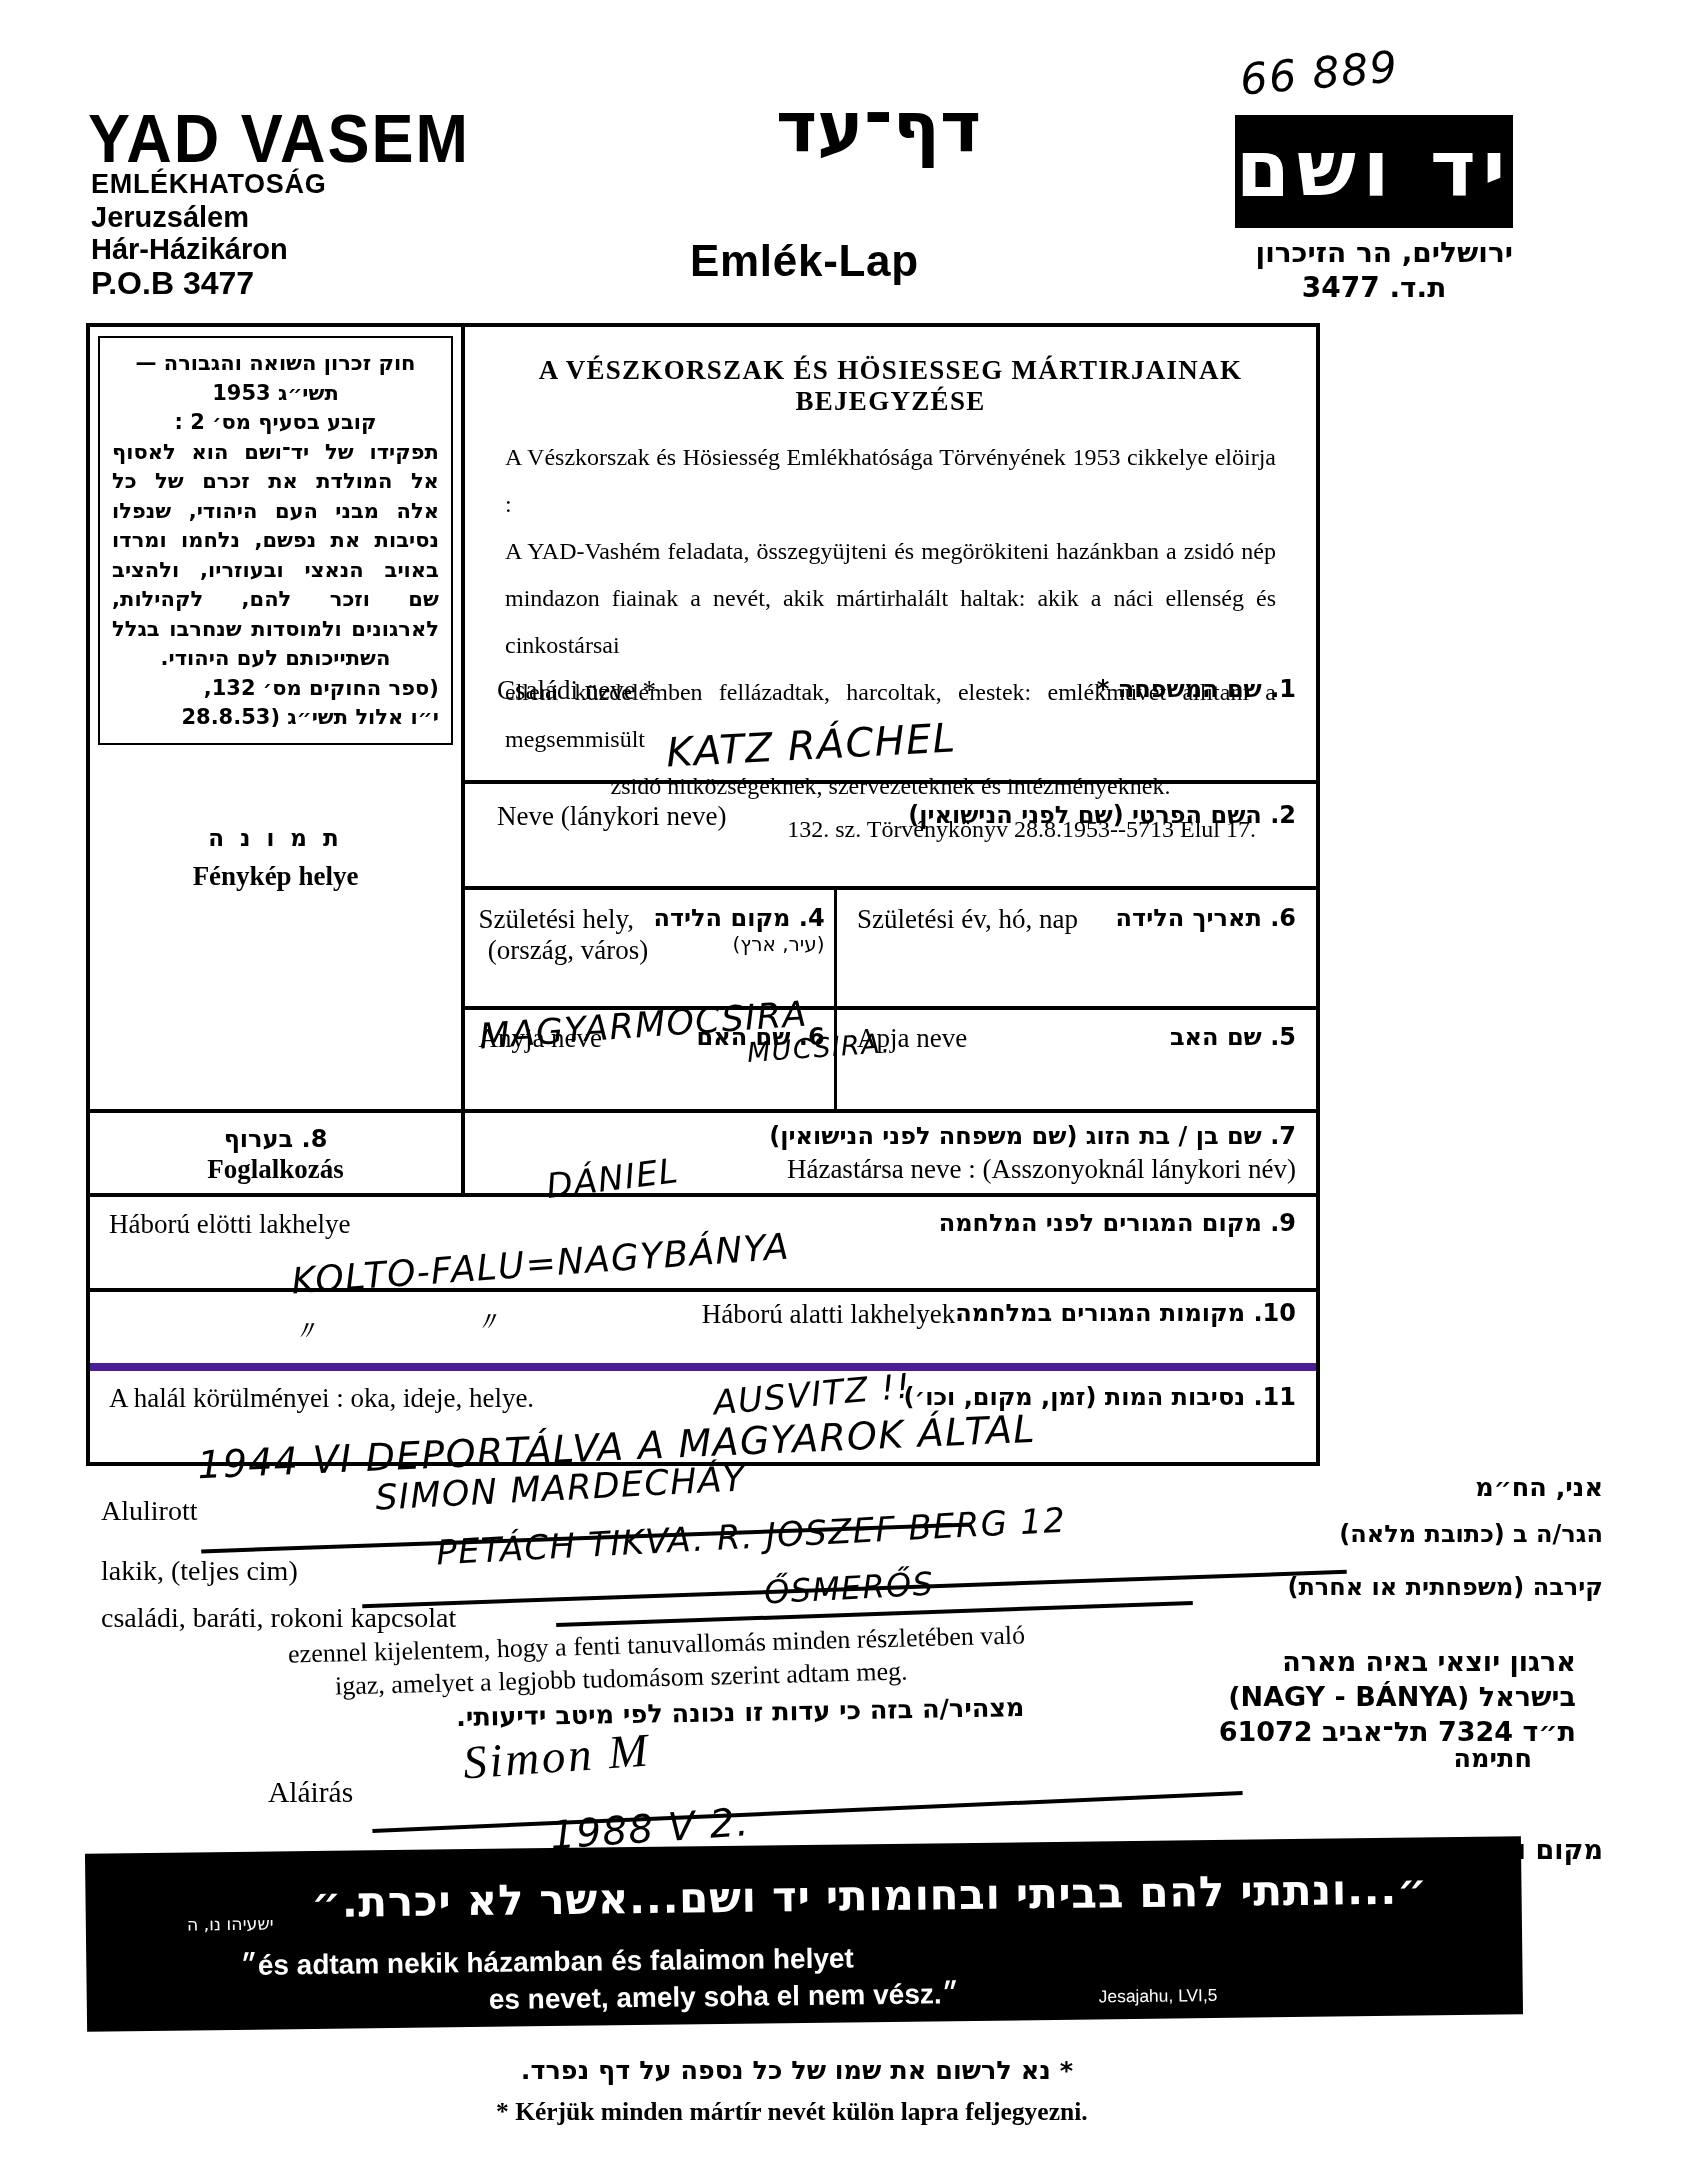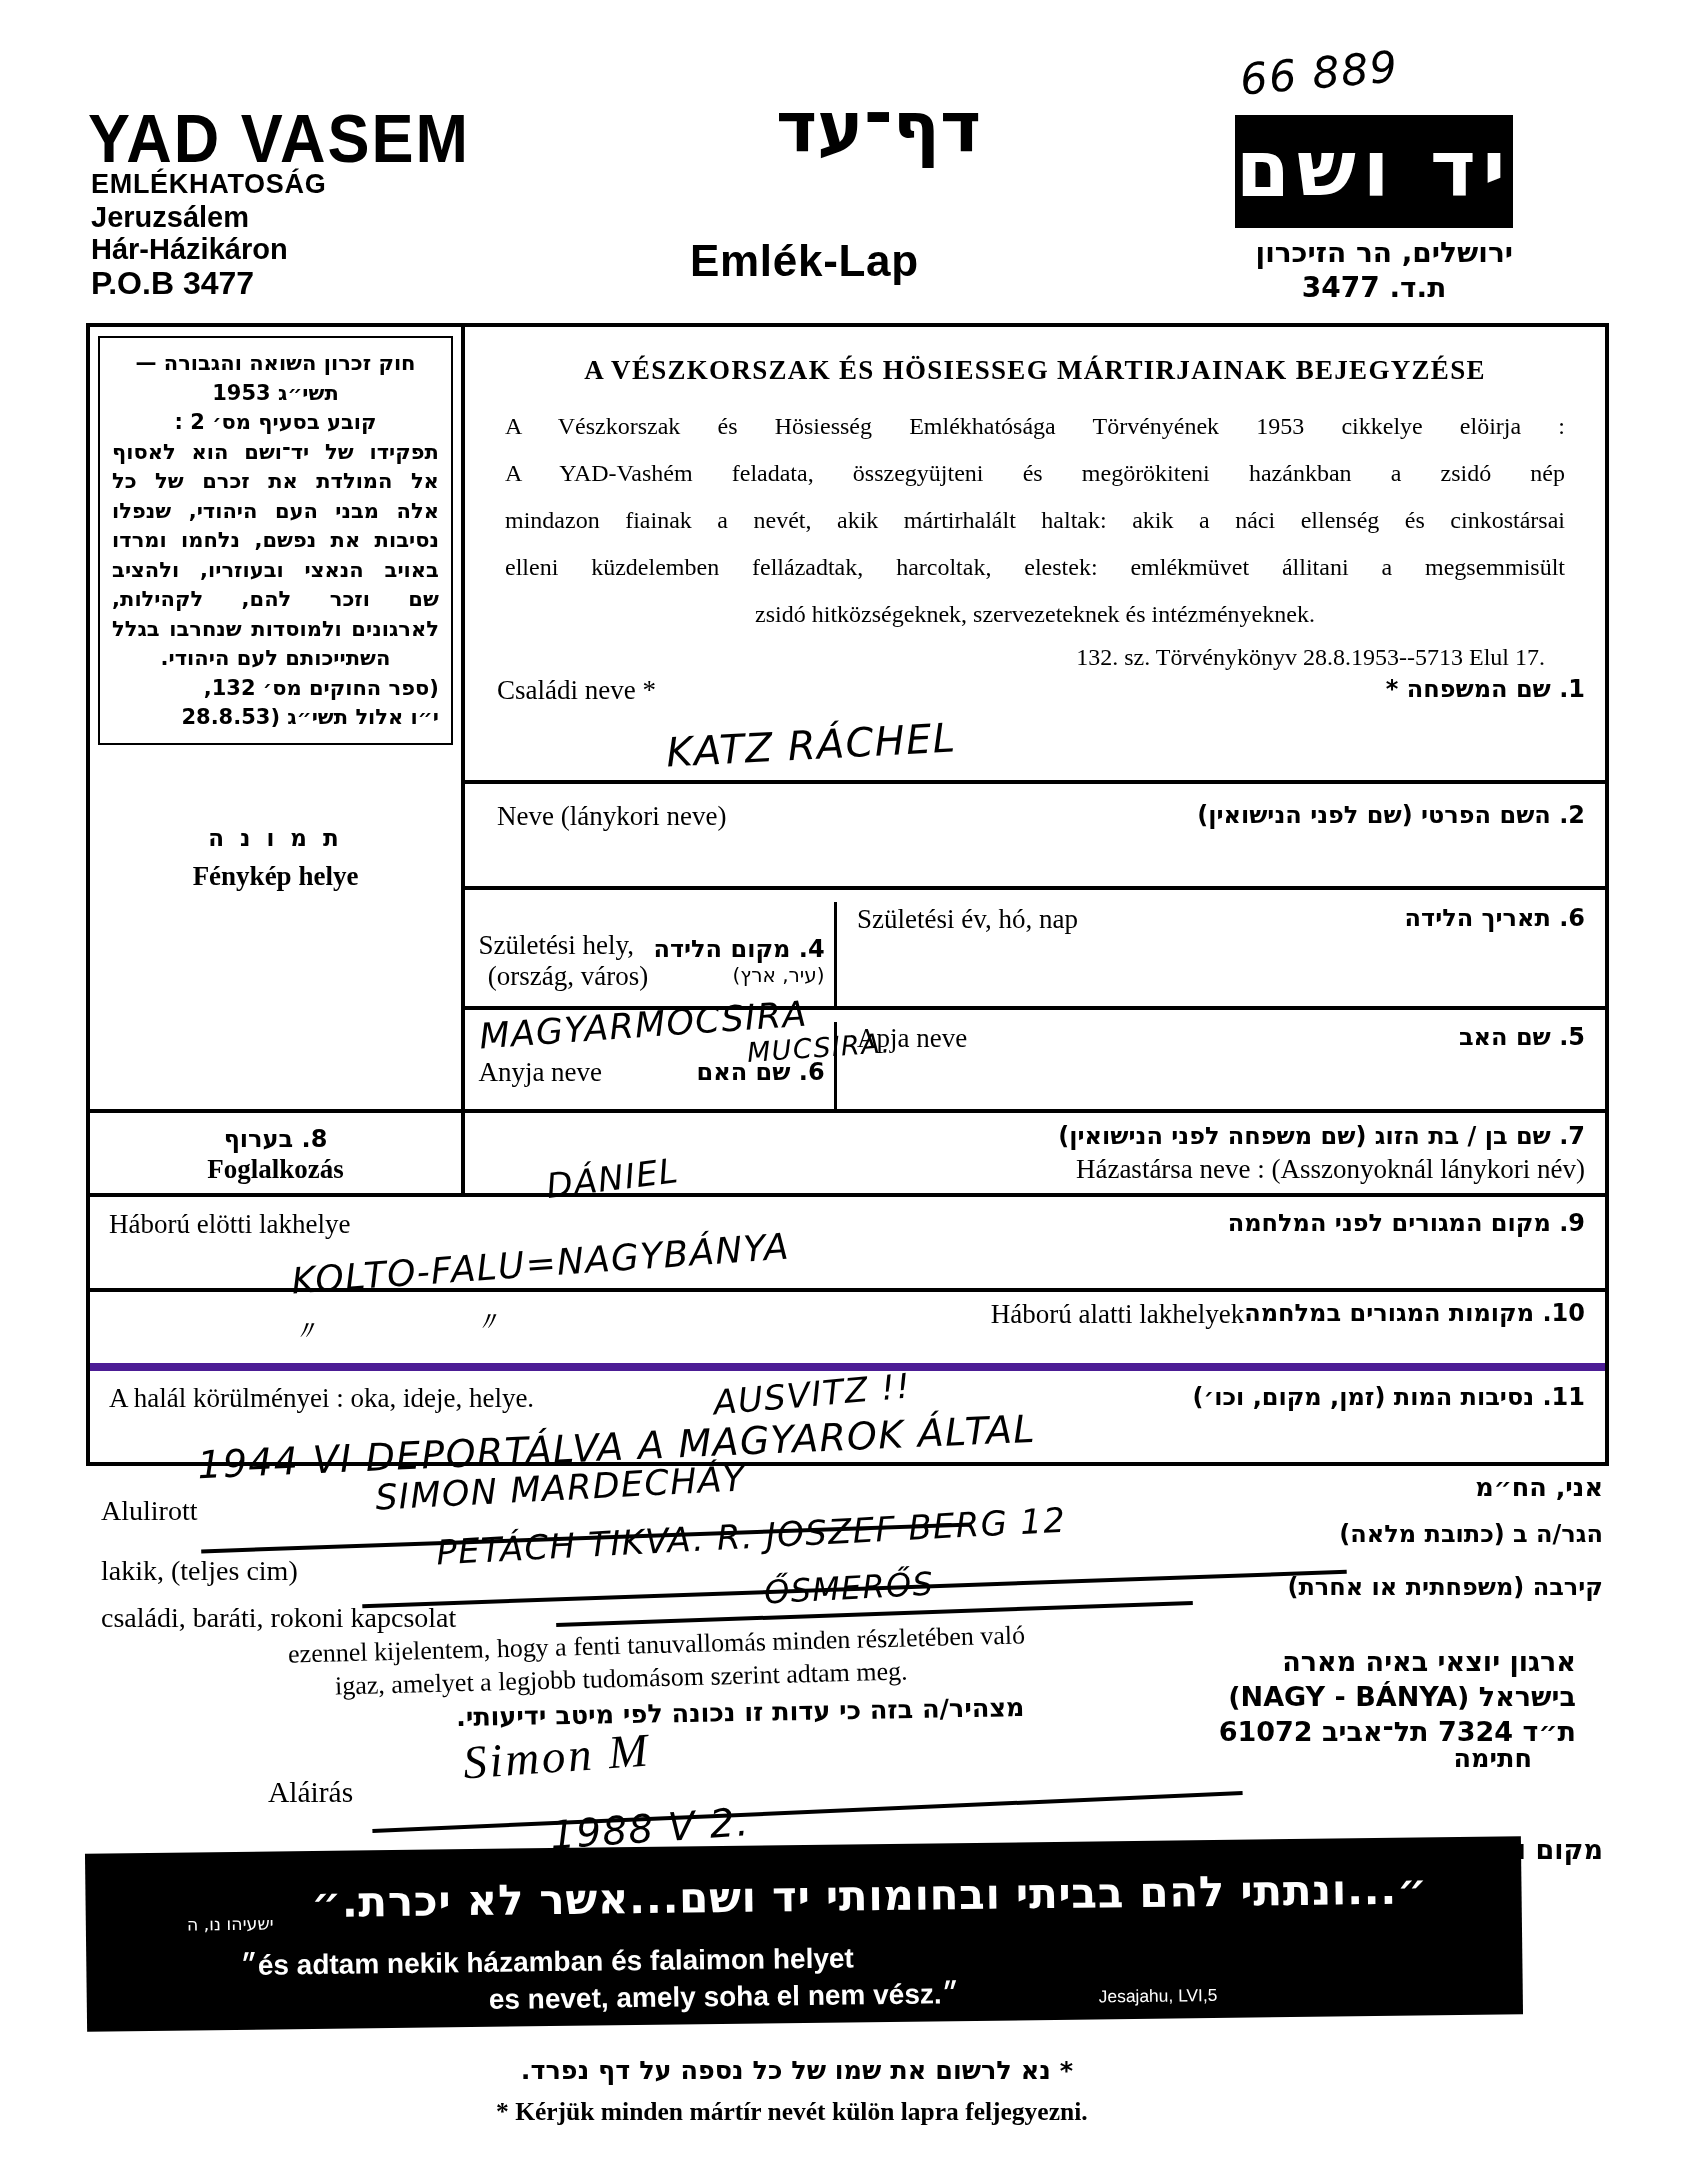--- a/index.html
+++ b/index.html
@@ -4,38 +4,38 @@
 <style>
   html,body{margin:0;padding:0;}
   body{width:1693px;height:2183px;position:relative;background:#ffffff;color:#000;
        font-family:"Liberation Serif",serif;-webkit-font-smoothing:antialiased;overflow:hidden;}
   .abs{position:absolute;}
   .sans{font-family:"Liberation Sans",sans-serif;}
   .serif{font-family:"Liberation Serif",serif;}
   .he{font-family:"DejaVu Sans",sans-serif;}
   .hand{font-family:"DejaVu Sans",sans-serif;font-style:italic;letter-spacing:1.3px;white-space:nowrap;}
   .bar{position:absolute;background:#000;height:4px;}
-  .formbox{position:absolute;left:86px;top:323px;width:1523px;height:1143px;
+  .formbox{position:absolute;left:86px;top:323px;width:1234px;height:1143px;
            border:4px solid #000;box-sizing:border-box;}
   .top-section{display:flex;height:786px;border-bottom:4px solid #000;box-sizing:border-box;}
   .left-col{width:375px;border-right:4px solid #000;box-sizing:border-box;position:relative;}
   .right-col{flex:1;position:relative;display:flex;flex-direction:column;}
   .law-box{margin:9.4px 8px 0 8px;border:2.7px solid #000;padding:10.7px 6.7px;}
   .law-line{direction:rtl;text-align:center;font-size:21px;line-height:29.5px;font-weight:bold;
             font-family:"DejaVu Sans",sans-serif;}
   .law-line.just{text-align:justify;text-align-last:justify;padding:0 5.4px;}
   .law-line.endr{text-align:right;padding:0 5.4px;}
   .photo-area{text-align:center;margin-top:80px;}
   .row{box-sizing:border-box;display:flex;justify-content:space-between;align-items:flex-start;}
   .row + .row{border-top:4px solid #000;}
   .hu-label{font-size:27px;}
   .he-label{font-size:24px;font-weight:bold;font-family:"DejaVu Sans",sans-serif;}
   .cellrow{display:flex;box-sizing:border-box;border-top:4px solid #000;}
   .cell-l{width:372px;border-right:3.4px solid #000;box-sizing:border-box;padding:13.4px 9.4px 0 13.4px;
-          display:flex;justify-content:space-between;align-items:center;margin-top:12px;}
+          display:flex;justify-content:space-between;align-items:flex-start;}
   .cell-r{flex:1;padding:13.4px 20px 0 20px;display:flex;justify-content:space-between;align-items:flex-start;}
   .mid-row{display:flex;box-sizing:border-box;border-bottom:4px solid #000;}
   .intro{padding:28px 40px 0 40px;}
   .intro-title{text-align:center;font-weight:bold;font-size:27px;letter-spacing:1.3px;}
   .intro-line{font-size:24px;line-height:47px;text-align:justify;text-align-last:justify;}
   .intro-line.center{text-align:center;text-align-last:center;}
   .white{color:#fff;}
   .banner{position:absolute;left:86px;top:1845px;width:1436px;height:178px;background:#000;
           transform:rotate(-0.7deg);}
 </style>

